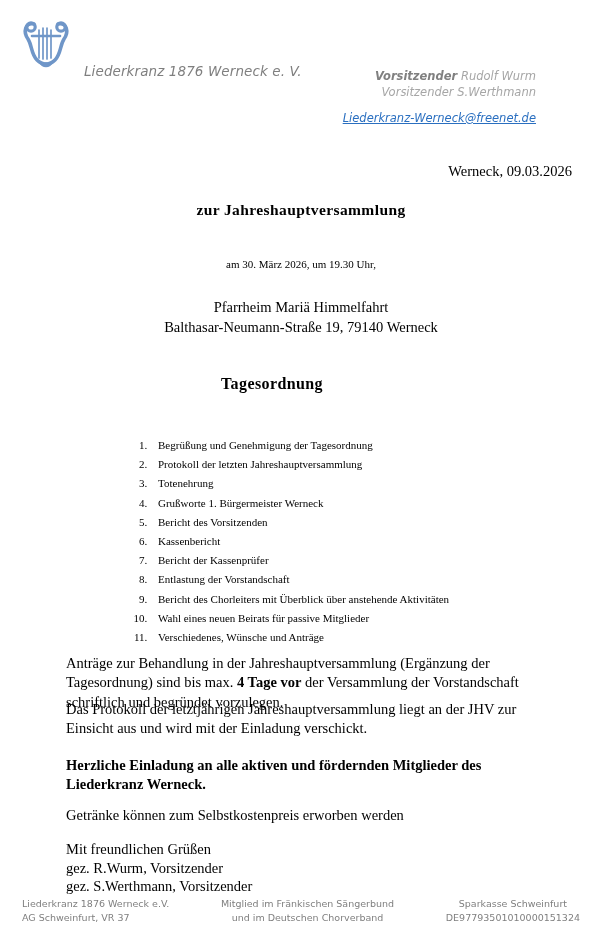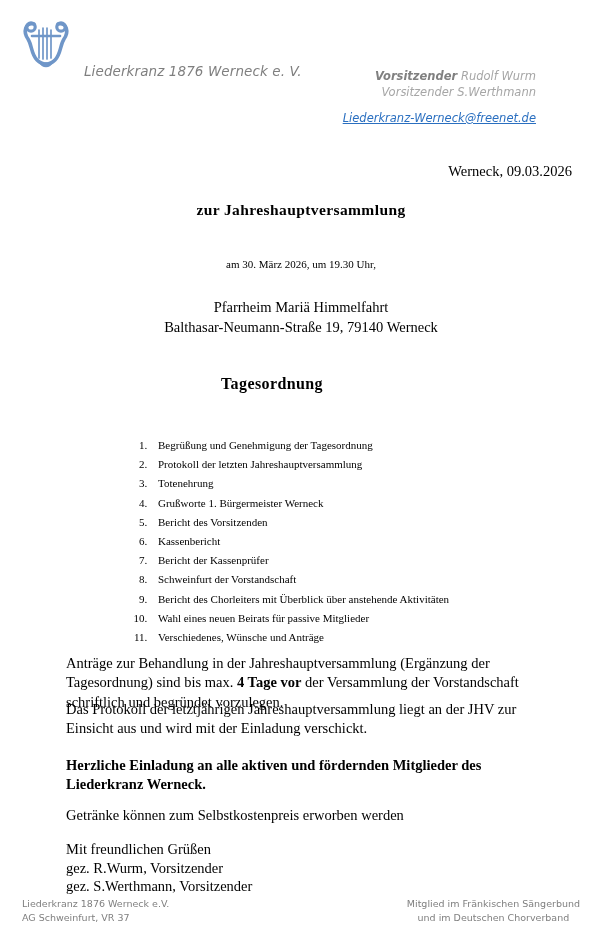--- a/index.html
+++ b/index.html
@@ -231,21 +231,21 @@
   <div class="agenda-heading">Tagesordnung</div>
 
   <ol class="agenda-list">
     <li>Begrüßung und Genehmigung der Tagesordnung</li>
     <li>Protokoll der letzten Jahreshauptversammlung</li>
     <li>Totenehrung</li>
     <li>Grußworte 1. Bürgermeister Werneck</li>
     <li>Bericht des Vorsitzenden</li>
     <li>Kassenbericht</li>
     <li>Bericht der Kassenprüfer</li>
-    <li>Schweinfurt der Vorstandschaft</li>
+    <li>Entlastung der Vorstandschaft</li>
     <li>Bericht des Chorleiters mit Überblick über anstehende Aktivitäten</li>
     <li>Wahl eines neuen Beirats für passive Mitglieder</li>
     <li>Verschiedenes, Wünsche und Anträge</li>
   </ol>
 
   <div class="para p1">
     <span>Anträge zur Behandlung in der Jahreshauptversammlung (Ergänzung der Tagesordnung) sind bis max. </span><span class="bold-inline">4 Tage vor</span><span> der Versammlung der Vorstandschaft schriftlich und begründet vorzulegen.</span>
   </div>
 
   <div class="para p2">Das Protokoll der letztjährigen Jahreshauptversammlung liegt an der JHV zur Einsicht aus und wird mit der Einladung verschickt.</div>
@@ -263,13 +263,17 @@
 
 <div class="footer">
   <div class="footer-col left">
     <div>Liederkranz 1876 Werneck e.V.</div>
     <div>AG Schweinfurt, VR 37</div>
   </div>
   <div class="footer-col center">
     <div>Mitglied im Fränkischen Sängerbund</div>
     <div>und im Deutschen Chorverband</div>
   </div>
+  <div class="footer-col right">
+    <div>Sparkasse Schweinfurt</div>
+    <div>DE97793501010000151324</div>
+  </div>
 </div>
 
 </body></html>

